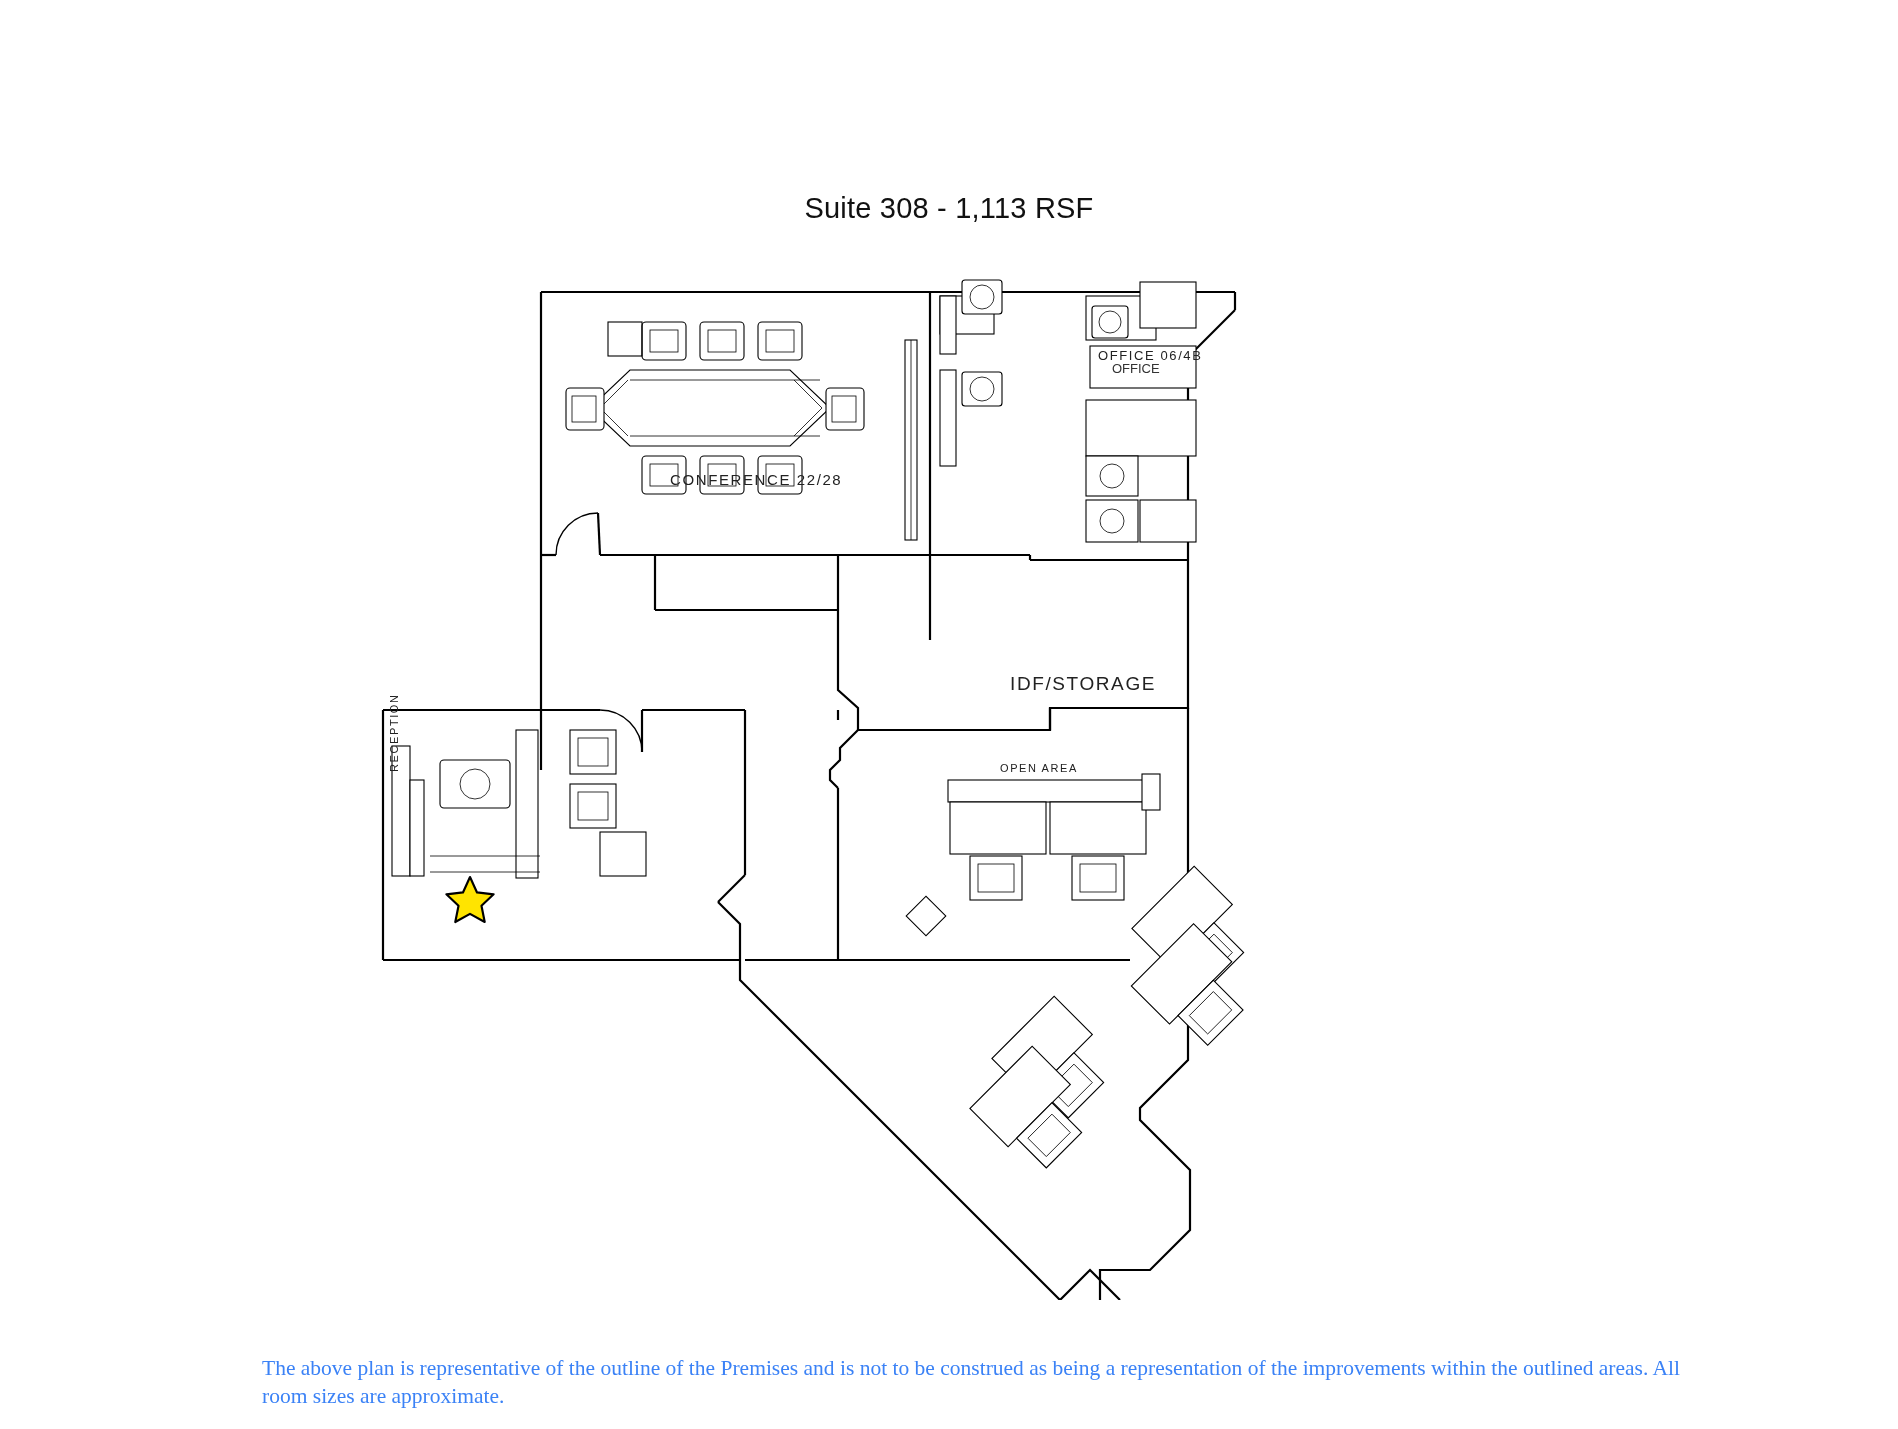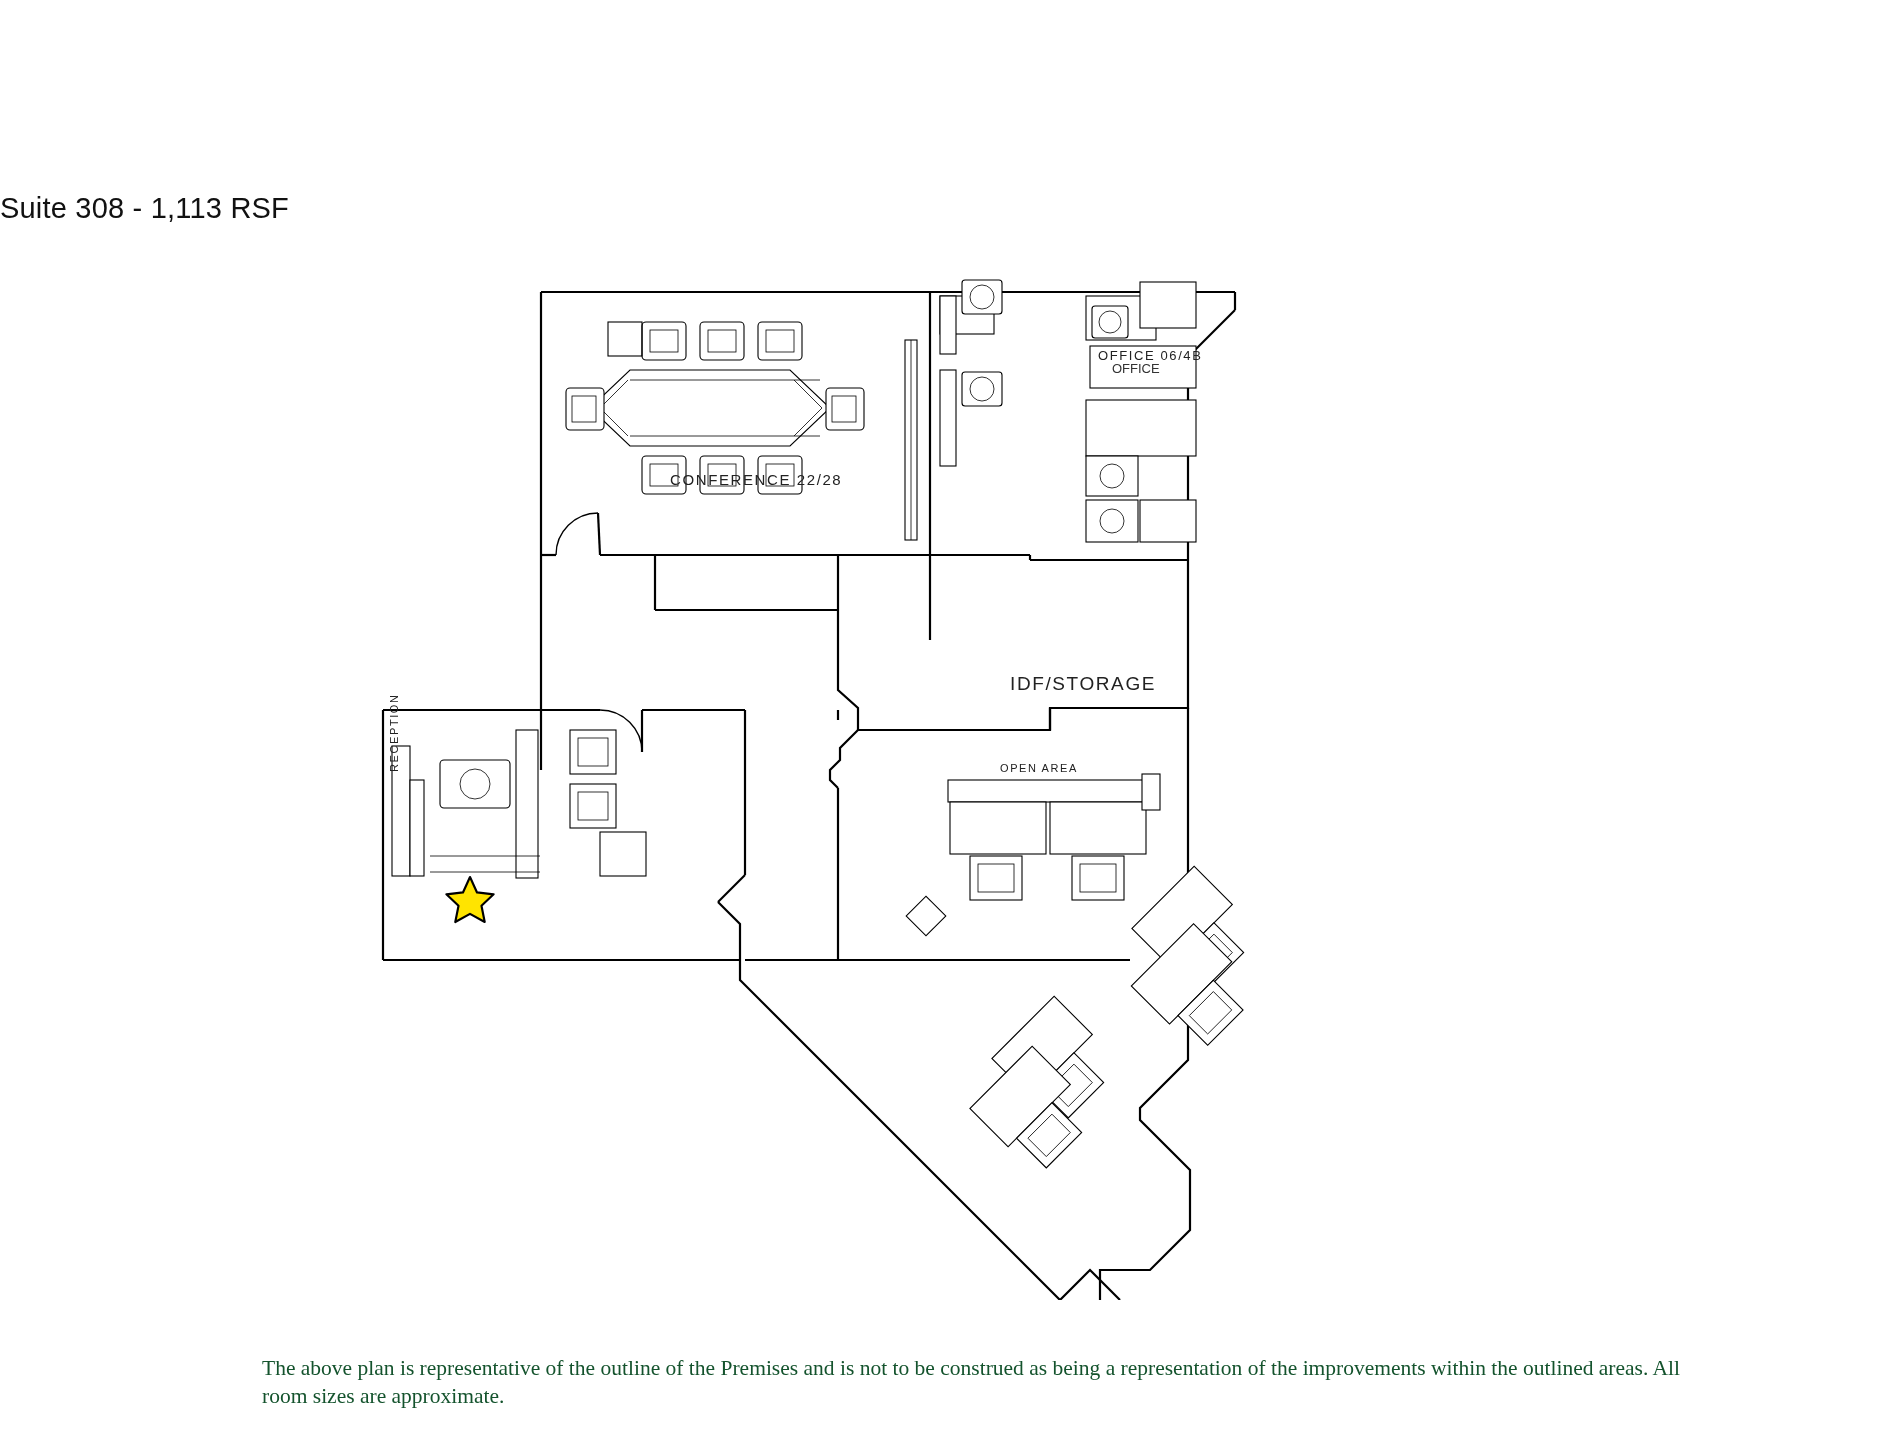--- a/index.html
+++ b/index.html
@@ -17,20 +17,21 @@
   #page {
     position: absolute;
     inset: 0;
     background: #ffffff;
   }
   #plan-title {
     position: absolute;
     left: 0;
     right: 0;
     top: 192px;
+    text-align: center;
     font-family: "Liberation Sans", sans-serif;
     font-size: 29px;
     color: #111111;
     letter-spacing: 0.2px;
   }
   #floorplan-wrap {
     position: absolute;
     left: 0;
     top: 260px;
     width: 1898px;
@@ -42,21 +43,21 @@
     height: 1040px;
   }
   #disclaimer {
     position: absolute;
     left: 262px;
     right: 180px;
     top: 1355px;
     font-family: "Liberation Serif", serif;
     font-size: 21.5px;
     line-height: 1.28;
-    color: #14532d;
+    color: #3b82f6;
     text-align: left;
   }
   .room-label {
     font-family: "Liberation Sans", sans-serif;
     fill: #222222;
     letter-spacing: 1.6px;
   }
   .tiny-label {
     font-family: "Liberation Sans", sans-serif;
     fill: #333333;

